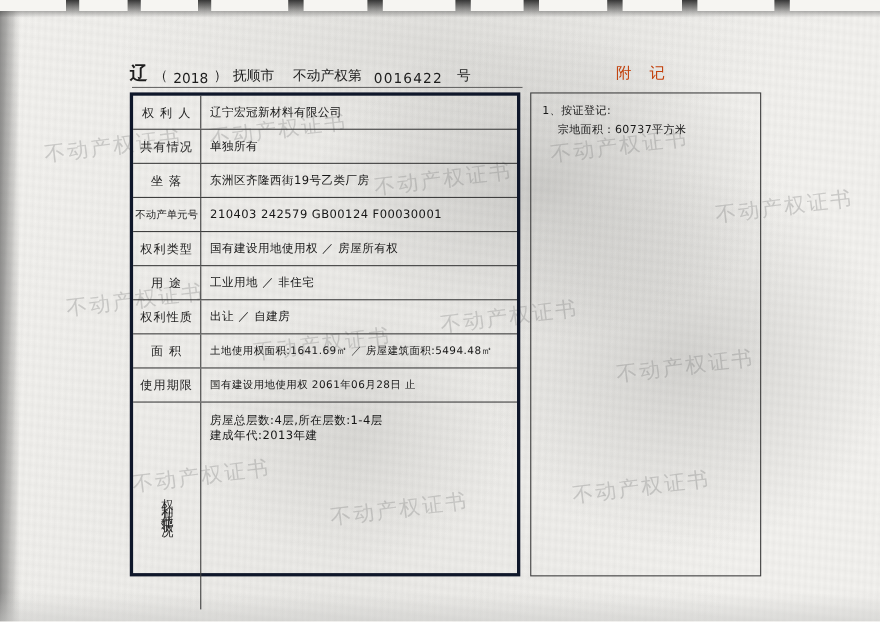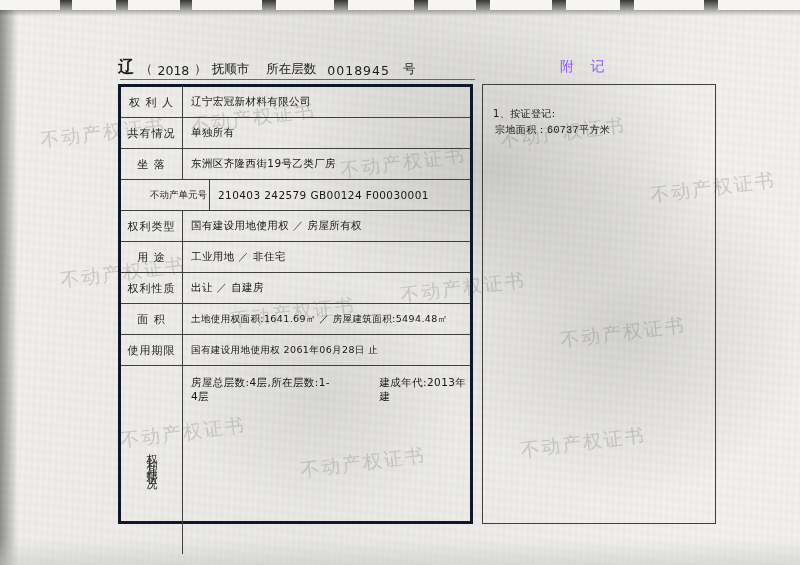--- a/index.html
+++ b/index.html
@@ -130,21 +130,21 @@
     background: #4a4a4a;
     opacity: .8;
   }
 
   .annex-title {
     position: absolute;
     left: 560px;
     top: 58px;
     font-size: 14px;
     letter-spacing: 6px;
-    color: #8b5cf6;
+    color: #c2410c;
   }
 
   
   .table {
     position: absolute;
     left: 118px;
     top: 84px;
     width: 355px;
     height: 440px;
     border: 3px solid #0f172a;
@@ -184,42 +184,41 @@
   .row-tall { height: 188px; align-items: stretch; }
   .row-tall .lbl {
     flex-direction: column;
     justify-content: center;
     line-height: 17px;
     font-size: 11px;
   }
   .row-tall .val {
     align-items: flex-start;
     padding-top: 9px;
-    flex-direction: row;
+    flex-direction: column;
     line-height: 14px;
     white-space: normal;
-    gap: 43px;
   }
 
   
   .annex {
     position: absolute;
     left: 482px;
     top: 84px;
-    width: 234px;
+    width: 210px;
     height: 440px;
     border: 1px solid #3f3f3f;
     box-sizing: border-box;
-    padding: 20px 10px 0 10px;
+    padding: 8px 10px 0 10px;
     font-size: 10px;
     color: #1a1a1a;
     line-height: 17px;
   }
   .annex .a-line { letter-spacing: .4px; }
-  .annex .a-sub { margin-left: 2px; font-family: Liberation Mono, monospace; }
+  .annex .a-sub { margin-left: 14px; }
 </style>
 </head>
 <body>
 
 <div class="scan">
 
   <div class="watermarks">
     <span class="wm" style="left:40px;  top:120px;">不动产权证书</span>
     <span class="wm" style="left:190px; top:105px;">不动产权证书</span>
     <span class="wm" style="left:340px; top:150px;">不动产权证书</span>
@@ -251,22 +250,22 @@
   <div class="bottom-edge"></div>
 
   <div class="doc">
 
     <div class="title-row">
       <span class="big">辽</span>
       <span class="sm">（</span>
       <span class="sm">2018</span>
       <span class="sm">）</span>
       <span class="sm" style="">抚顺市</span>
-      <span class="sm" style="margin-left:12px;">所在层数</span>
-      <span class="num" style="margin-left:6px;">0018945</span>
+      <span class="sm" style="margin-left:12px;">不动产权第</span>
+      <span class="num" style="margin-left:6px;">0016422</span>
       <span class="sm" style="margin-left:8px;">号</span>
     </div>
     <div class="title-underline"></div>
 
     <div class="annex-title">附 记</div>
 
     <div class="table">
 
       <div class="row">
         <div class="lbl">权 利 人</div>
@@ -277,21 +276,21 @@
         <div class="lbl">共有情况</div>
         <div class="val">单独所有</div>
       </div>
 
       <div class="row">
         <div class="lbl">坐 落</div>
         <div class="val">东洲区齐隆西街19号乙类厂房</div>
       </div>
 
       <div class="row">
-        <div class="lbl" style="font-size:9.5px;letter-spacing:0;margin-left:27px;">不动产单元号</div>
+        <div class="lbl" style="font-size:9.5px;letter-spacing:0;">不动产单元号</div>
         <div class="val">210403  242579  GB00124  F00030001</div>
       </div>
 
       <div class="row">
         <div class="lbl">权利类型</div>
         <div class="val">国有建设用地使用权 ／ 房屋所有权</div>
       </div>
 
       <div class="row">
         <div class="lbl">用 途</div>

